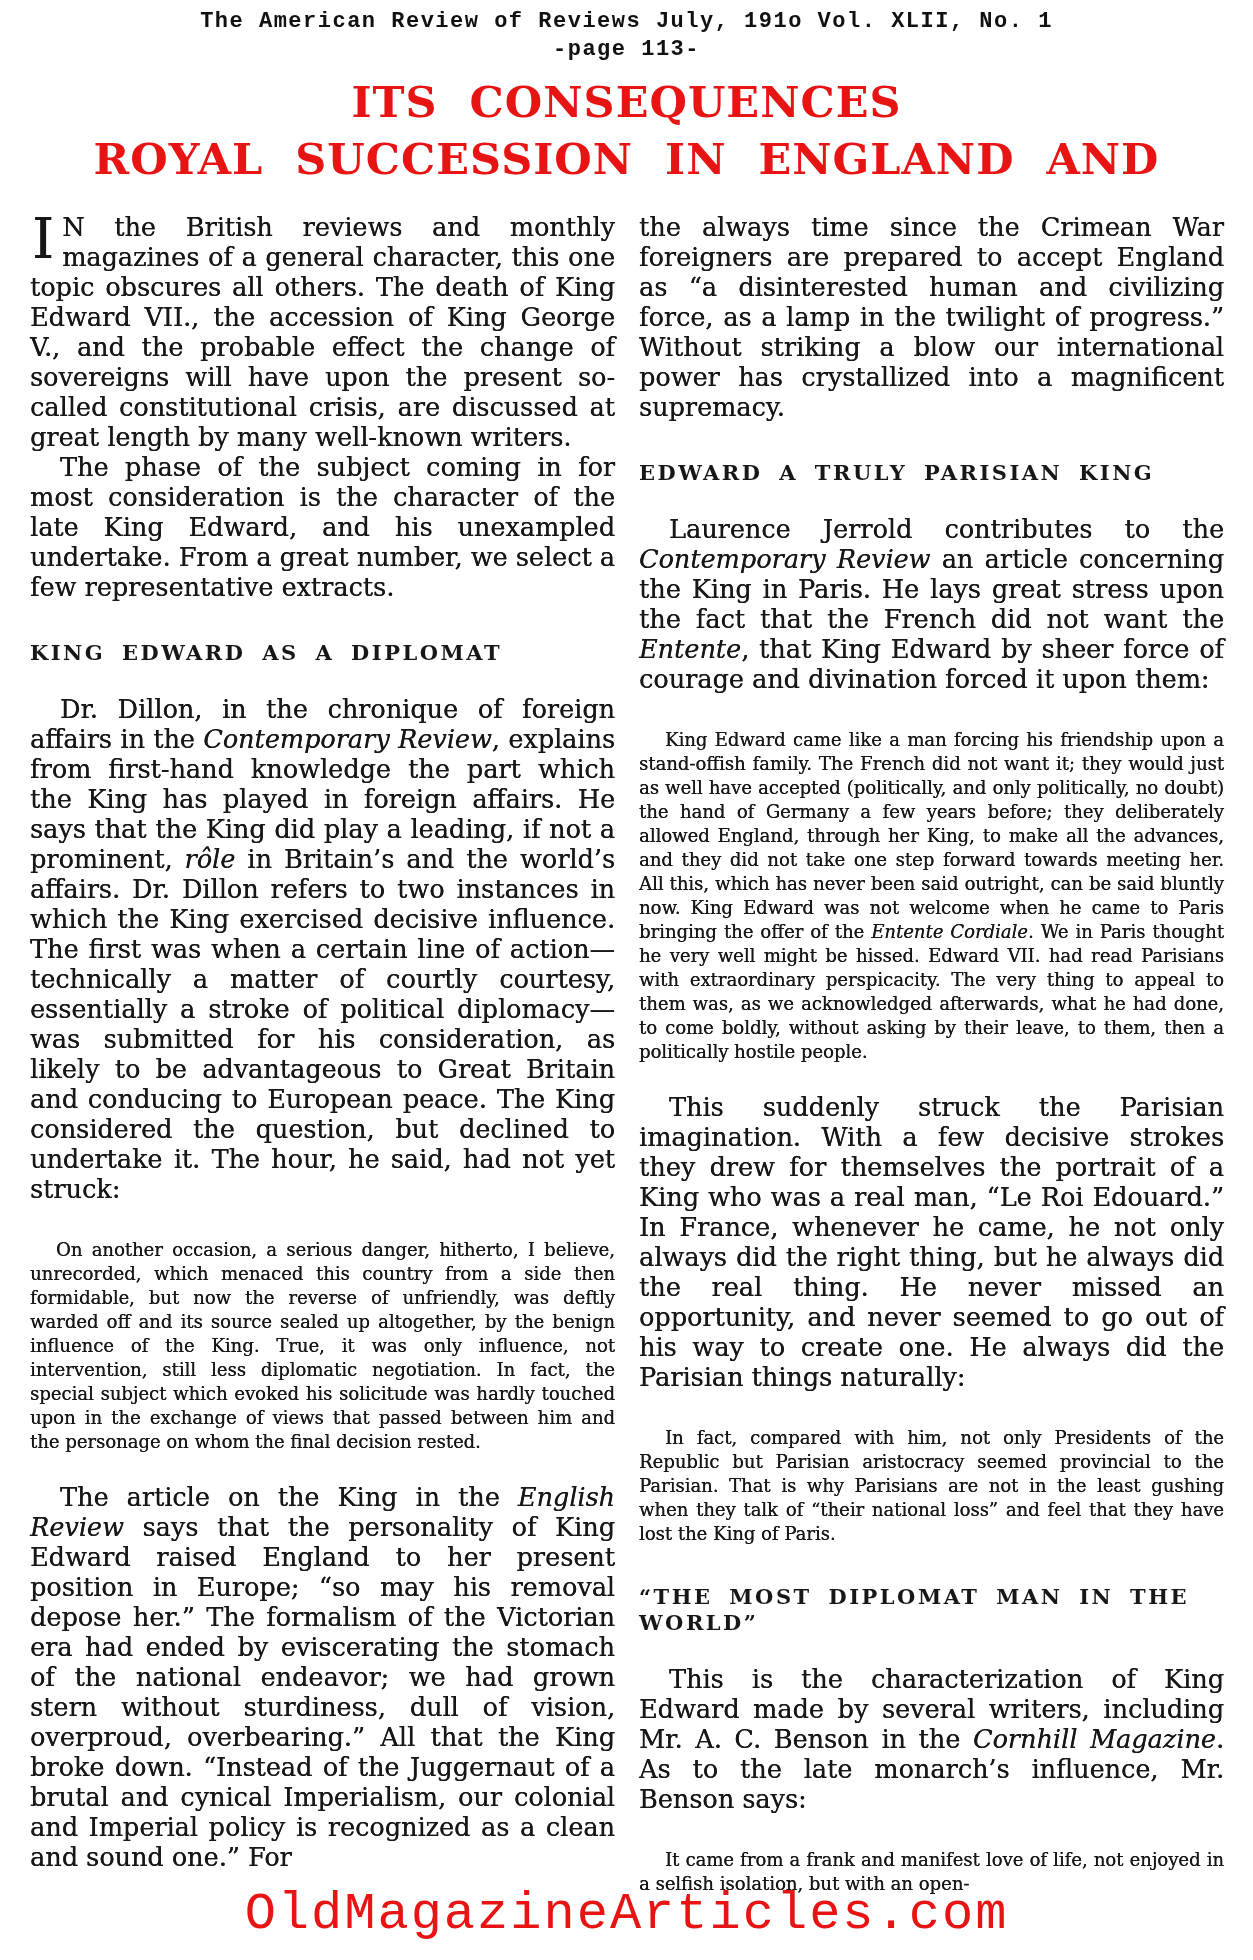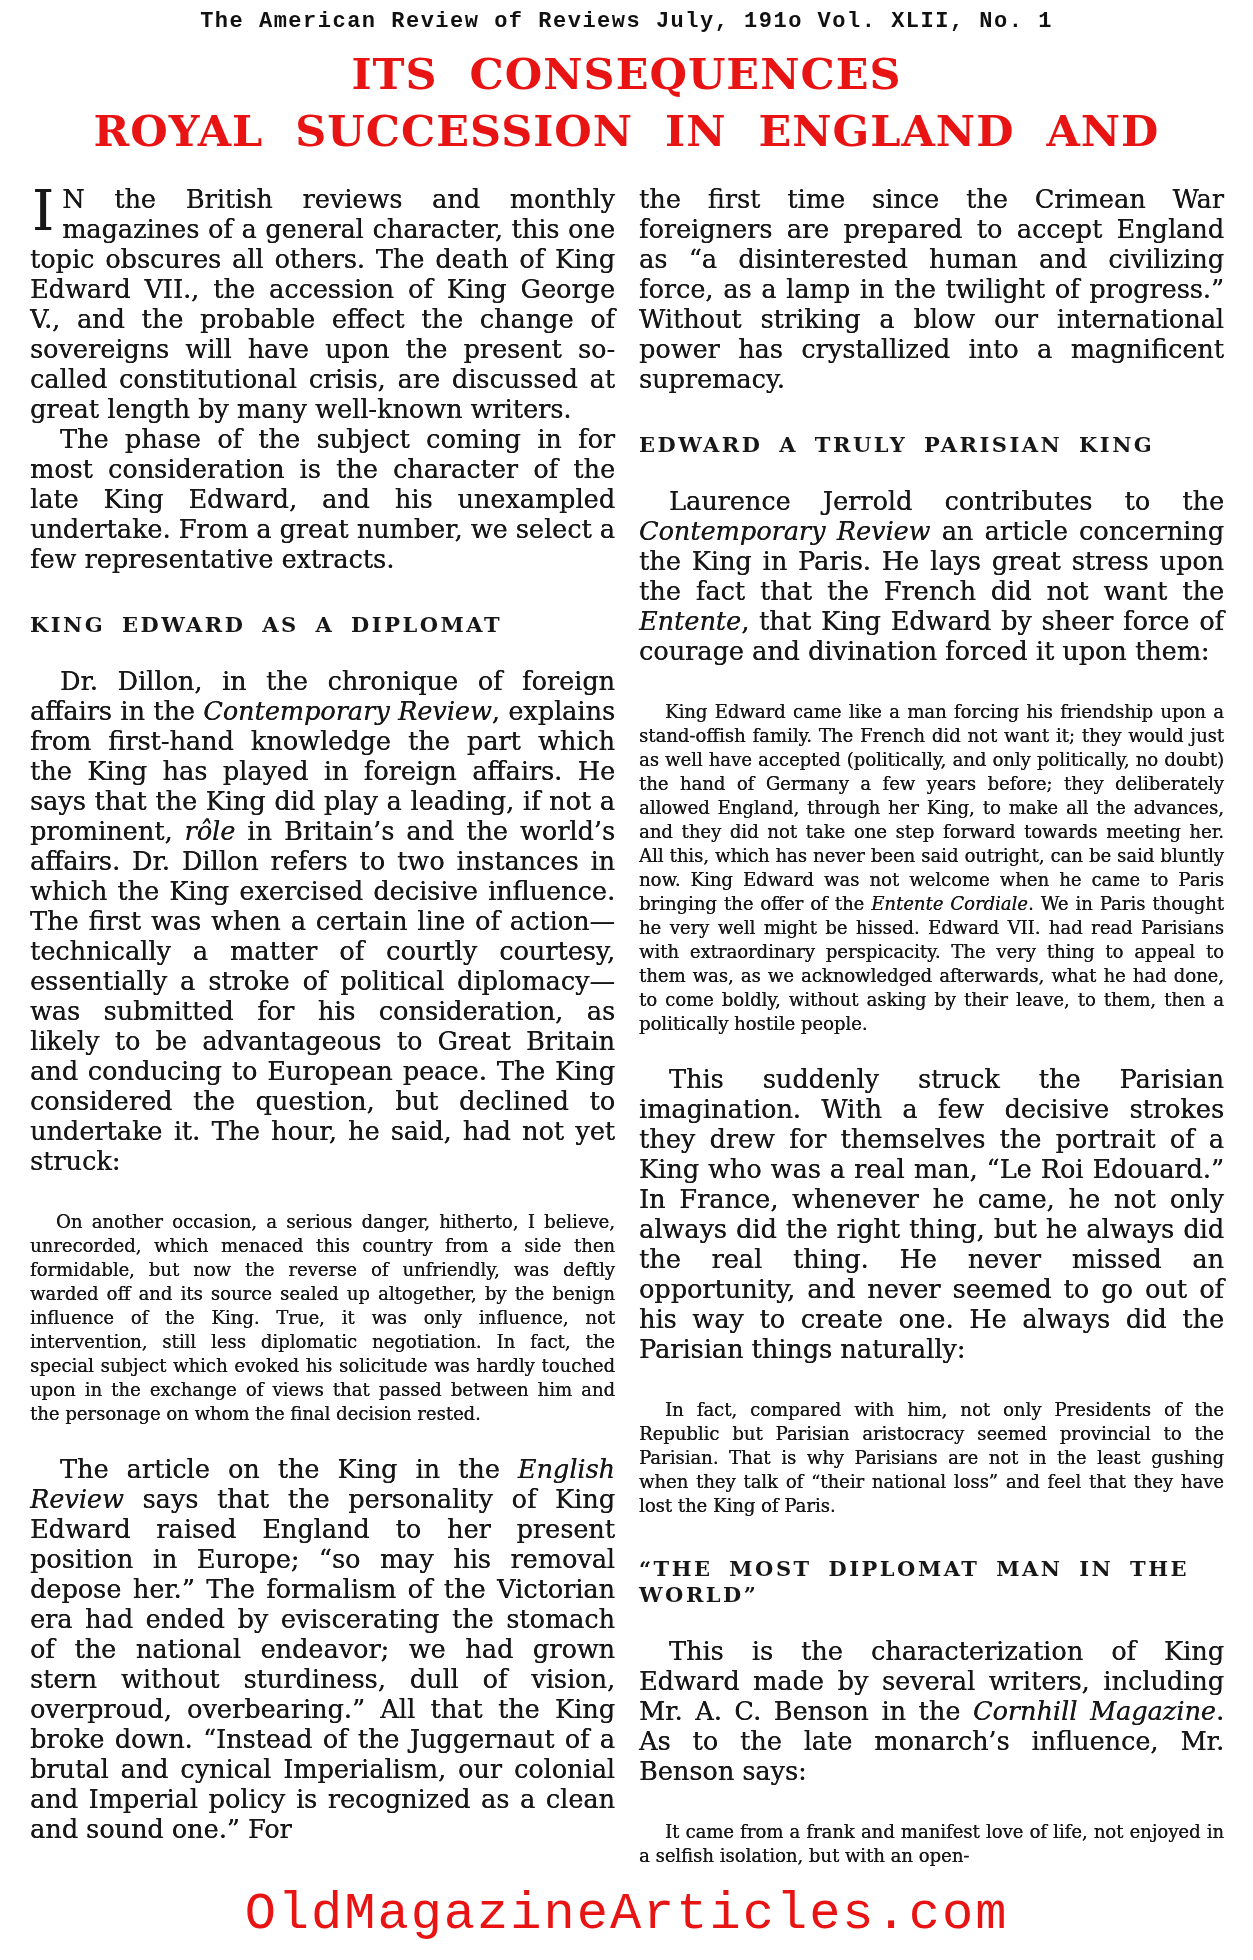--- a/index.html
+++ b/index.html
@@ -32,38 +32,39 @@
   .footer { position:absolute; left:0; right:0; bottom:16px; text-align:center;
     color:var(--red); font-family:"Liberation Mono","DejaVu Sans Mono",monospace;
     font-weight:normal; font-size:52px; letter-spacing:2px; }
 </style>
 </head>
 <body>
 
 <div class="page">
   <div class="masthead">
     <div class="cite-line">The American Review of Reviews July, 191o Vol. XLII, No. 1</div>
+    <div class="cite-line">-page 113-</div>
   </div>
 
   <h1 class="title">
     <span class="tline">ITS CONSEQUENCES</span>
     <span class="tline">ROYAL SUCCESSION IN ENGLAND AND</span>
   </h1>
 
   <div class="cols">
     <div class="col">
         <p class="body-par has-drop"><span class="dropcap">I</span><span>N the British reviews and monthly magazines of a general character, this one topic obscures all others. The death of King Edward VII., the accession of King George V., and the probable effect the change of sovereigns will have upon the present so-called constitutional crisis, are discussed at great length by many well-known writers.</span></p>
         <p class="body-par"><span>The phase of the subject coming in for most consideration is the character of the late King Edward, and his unexampled undertake. From a great number, we select a few representative extracts.</span></p>
         <h2 class="col-heading"><span>KING EDWARD AS A DIPLOMAT</span></h2>
         <p class="body-par"><span>Dr. Dillon, in the chronique of foreign affairs in the <i>Contemporary Review</i>, explains from first-hand knowledge the part which the King has played in foreign affairs. He says that the King did play a leading, if not a prominent, <i>rôle</i> in Britain’s and the world’s affairs. Dr. Dillon refers to two instances in which the King exercised decisive influence. The first was when a certain line of action—technically a matter of courtly courtesy, essentially a stroke of political diplomacy—was submitted for his consideration, as likely to be advantageous to Great Britain and conducing to European peace. The King considered the question, but declined to undertake it. The hour, he said, had not yet struck:</span></p>
         <p class="quote"><span>On another occasion, a serious danger, hitherto, I believe, unrecorded, which menaced this country from a side then formidable, but now the reverse of unfriendly, was deftly warded off and its source sealed up altogether, by the benign influence of the King. True, it was only influence, not intervention, still less diplomatic negotiation. In fact, the special subject which evoked his solicitude was hardly touched upon in the exchange of views that passed between him and the personage on whom the final decision rested.</span></p>
         <p class="body-par"><span>The article on the King in the <i>English Review</i> says that the personality of King Edward raised England to her present position in Europe; “so may his removal depose her.” The formalism of the Victorian era had ended by eviscerating the stomach of the national endeavor; we had grown stern without sturdiness, dull of vision, overproud, overbearing.” All that the King broke down. “Instead of the Juggernaut of a brutal and cynical Imperialism, our colonial and Imperial policy is recognized as a clean and sound one.” For</span></p>
       </div>
     <div class="col">
-        <p class="body-par continued"><span>the first time since the Crimean War foreigners are prepared to accept England as “a disinterested human and civilizing force, as a lamp in the twilight of progress.” Without striking a blow our international power has crystallized into a magnificent supremacy.</span></p>
+        <p class="body-par continued"><span>the always time since the Crimean War foreigners are prepared to accept England as “a disinterested human and civilizing force, as a lamp in the twilight of progress.” Without striking a blow our international power has crystallized into a magnificent supremacy.</span></p>
         <h2 class="col-heading"><span>EDWARD A TRULY PARISIAN KING</span></h2>
         <p class="body-par"><span>Laurence Jerrold contributes to the <i>Contemporary Review</i> an article concerning the King in Paris. He lays great stress upon the fact that the French did not want the <i>Entente</i>, that King Edward by sheer force of courage and divination forced it upon them:</span></p>
         <p class="quote"><span>King Edward came like a man forcing his friendship upon a stand-offish family. The French did not want it; they would just as well have accepted (politically, and only politically, no doubt) the hand of Germany a few years before; they deliberately allowed England, through her King, to make all the advances, and they did not take one step forward towards meeting her. All this, which has never been said outright, can be said bluntly now. King Edward was not welcome when he came to Paris bringing the offer of the <i>Entente Cordiale</i>. We in Paris thought he very well might be hissed. Edward VII. had read Parisians with extraordinary perspicacity. The very thing to appeal to them was, as we acknowledged afterwards, what he had done, to come boldly, without asking by their leave, to them, then a politically hostile people.</span></p>
         <p class="body-par"><span>This suddenly struck the Parisian imagination. With a few decisive strokes they drew for themselves the portrait of a King who was a real man, “Le Roi Edouard.” In France, whenever he came, he not only always did the right thing, but he always did the real thing. He never missed an opportunity, and never seemed to go out of his way to create one. He always did the Parisian things naturally:</span></p>
         <p class="quote"><span>In fact, compared with him, not only Presidents of the Republic but Parisian aristocracy seemed provincial to the Parisian. That is why Parisians are not in the least gushing when they talk of “their national loss” and feel that they have lost the King of Paris.</span></p>
         <h2 class="col-heading"><span>“THE MOST DIPLOMAT MAN IN THE WORLD”</span></h2>
         <p class="body-par"><span>This is the characterization of King Edward made by several writers, including Mr. A. C. Benson in the <i>Cornhill Magazine</i>. As to the late monarch’s influence, Mr. Benson says:</span></p>
         <p class="quote"><span>It came from a frank and manifest love of life, not enjoyed in a selfish isolation, but with an open-</span></p>
       </div>
   </div>

